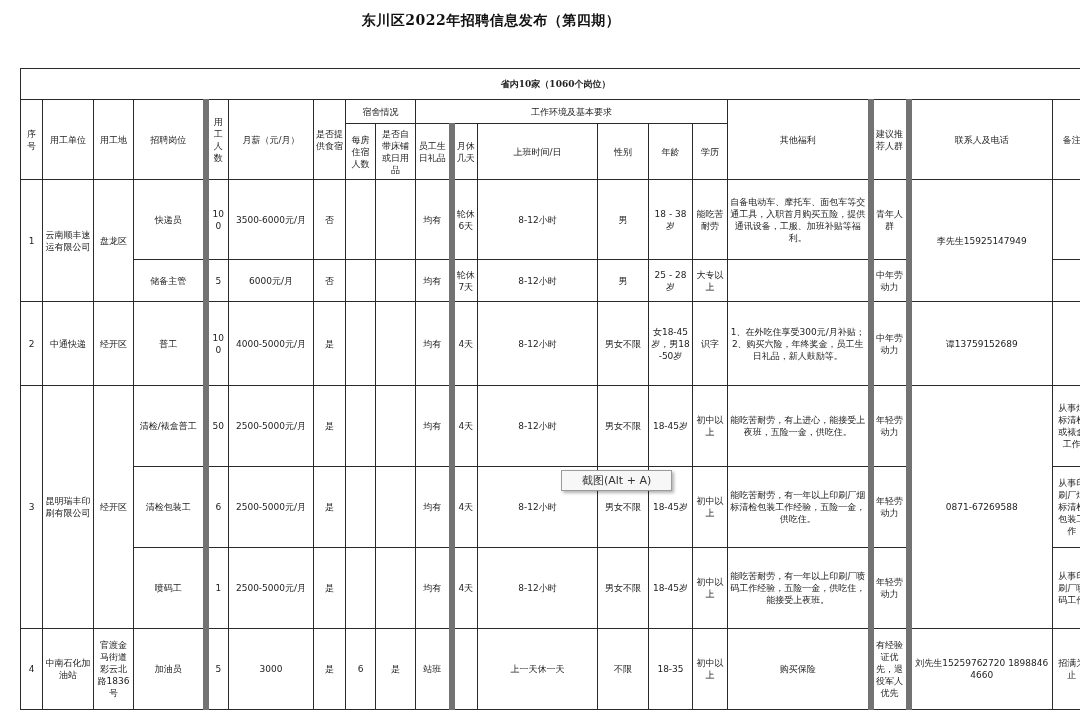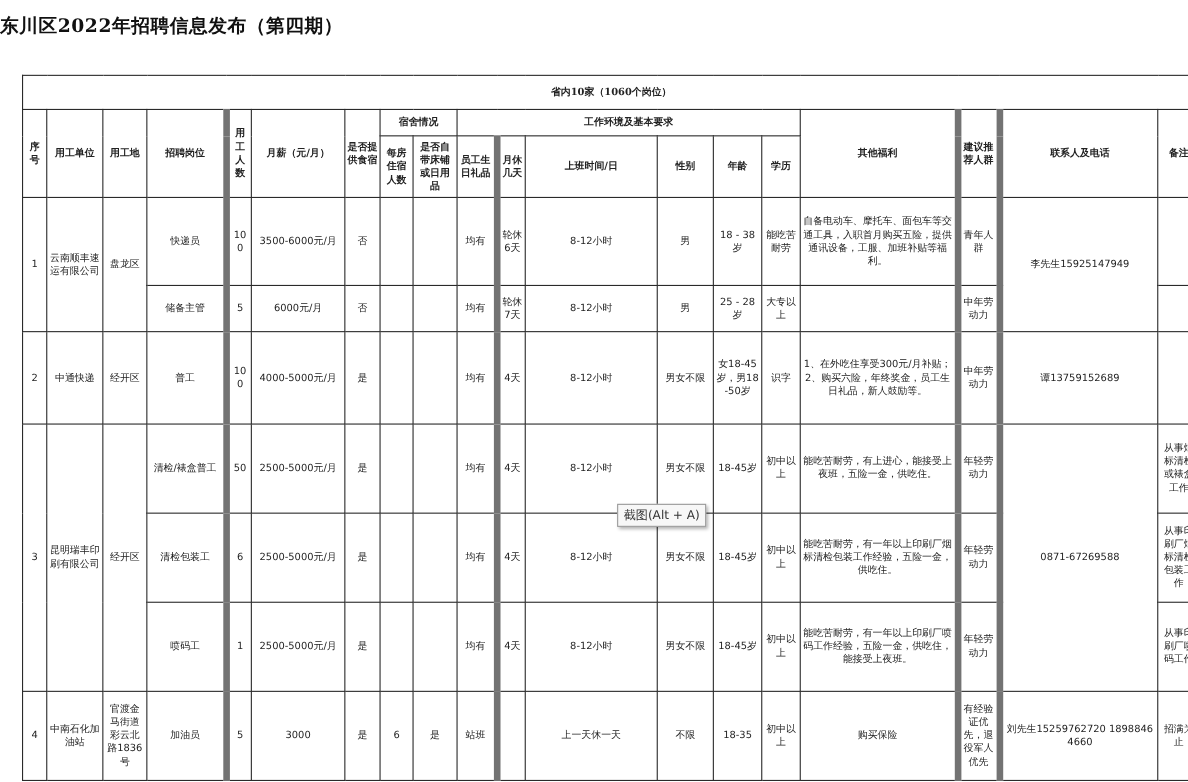--- a/index.html
+++ b/index.html
@@ -1,27 +1,27 @@
 <!DOCTYPE html>
 <html><head>
 <meta charset="utf-8">
 <style>
   html, body { margin:0; padding:0; background:#ffffff; }
   body { width:1080px; height:711px; position:relative; overflow:hidden;
          font-family:"DejaVu Sans", sans-serif; color:#222; }
-  .doc-title { position:absolute; left:0; top:12px; width:982px; text-align:left;
-         font-family:"DejaVu Serif", serif; font-weight:bold; font-size:17px; color:#111; letter-spacing:0.5px; }
+  .doc-title { position:absolute; left:0; top:12px; width:982px; text-align:center;
+         font-family:"DejaVu Serif", serif; font-weight:bold; font-size:14px; color:#111; letter-spacing:0.5px; }
   table.grid { position:absolute; left:20px; top:68px; border-collapse:collapse; table-layout:fixed; width:1070px; }
   table.grid td { border:1px solid #2a2a2a; text-align:center; vertical-align:middle;
          font-size:9px; line-height:12px; padding:1px 2px; overflow:hidden; word-break:break-all; }
   table.grid td.vthick { border-left:6px solid #737373; }
   .band td { font-family:"DejaVu Serif", serif; font-weight:bold; font-size:14px; height:28px; border-top:2px solid #666; }
-  .hdr td { font-weight:bold; font-size:9.5px; line-height:13px;margin-top:48px; }
+  .hdr td { font-weight:normal; font-size:9.5px; line-height:13px;margin-top:48px; }
   .left { text-align:right; }
-  .tooltip { position:absolute; left:561px; top:458px; padding:2px 5px; font-size:11px;
+  .tooltip { position:absolute; left:561px; top:470px; padding:2px 20px; font-size:11px;
          background:#f7f7f7; border:1px solid #9a9a9a; box-shadow:2px 2px 3px rgba(0,0,0,0.3); color:#333; white-space:nowrap; }
 </style>
 </head>
 <body>
 
 <div class="doc-title">东川区2022年招聘信息发布（第四期）</div>
 
 <table class="grid">
   <colgroup>
     <col style="width:22px">

